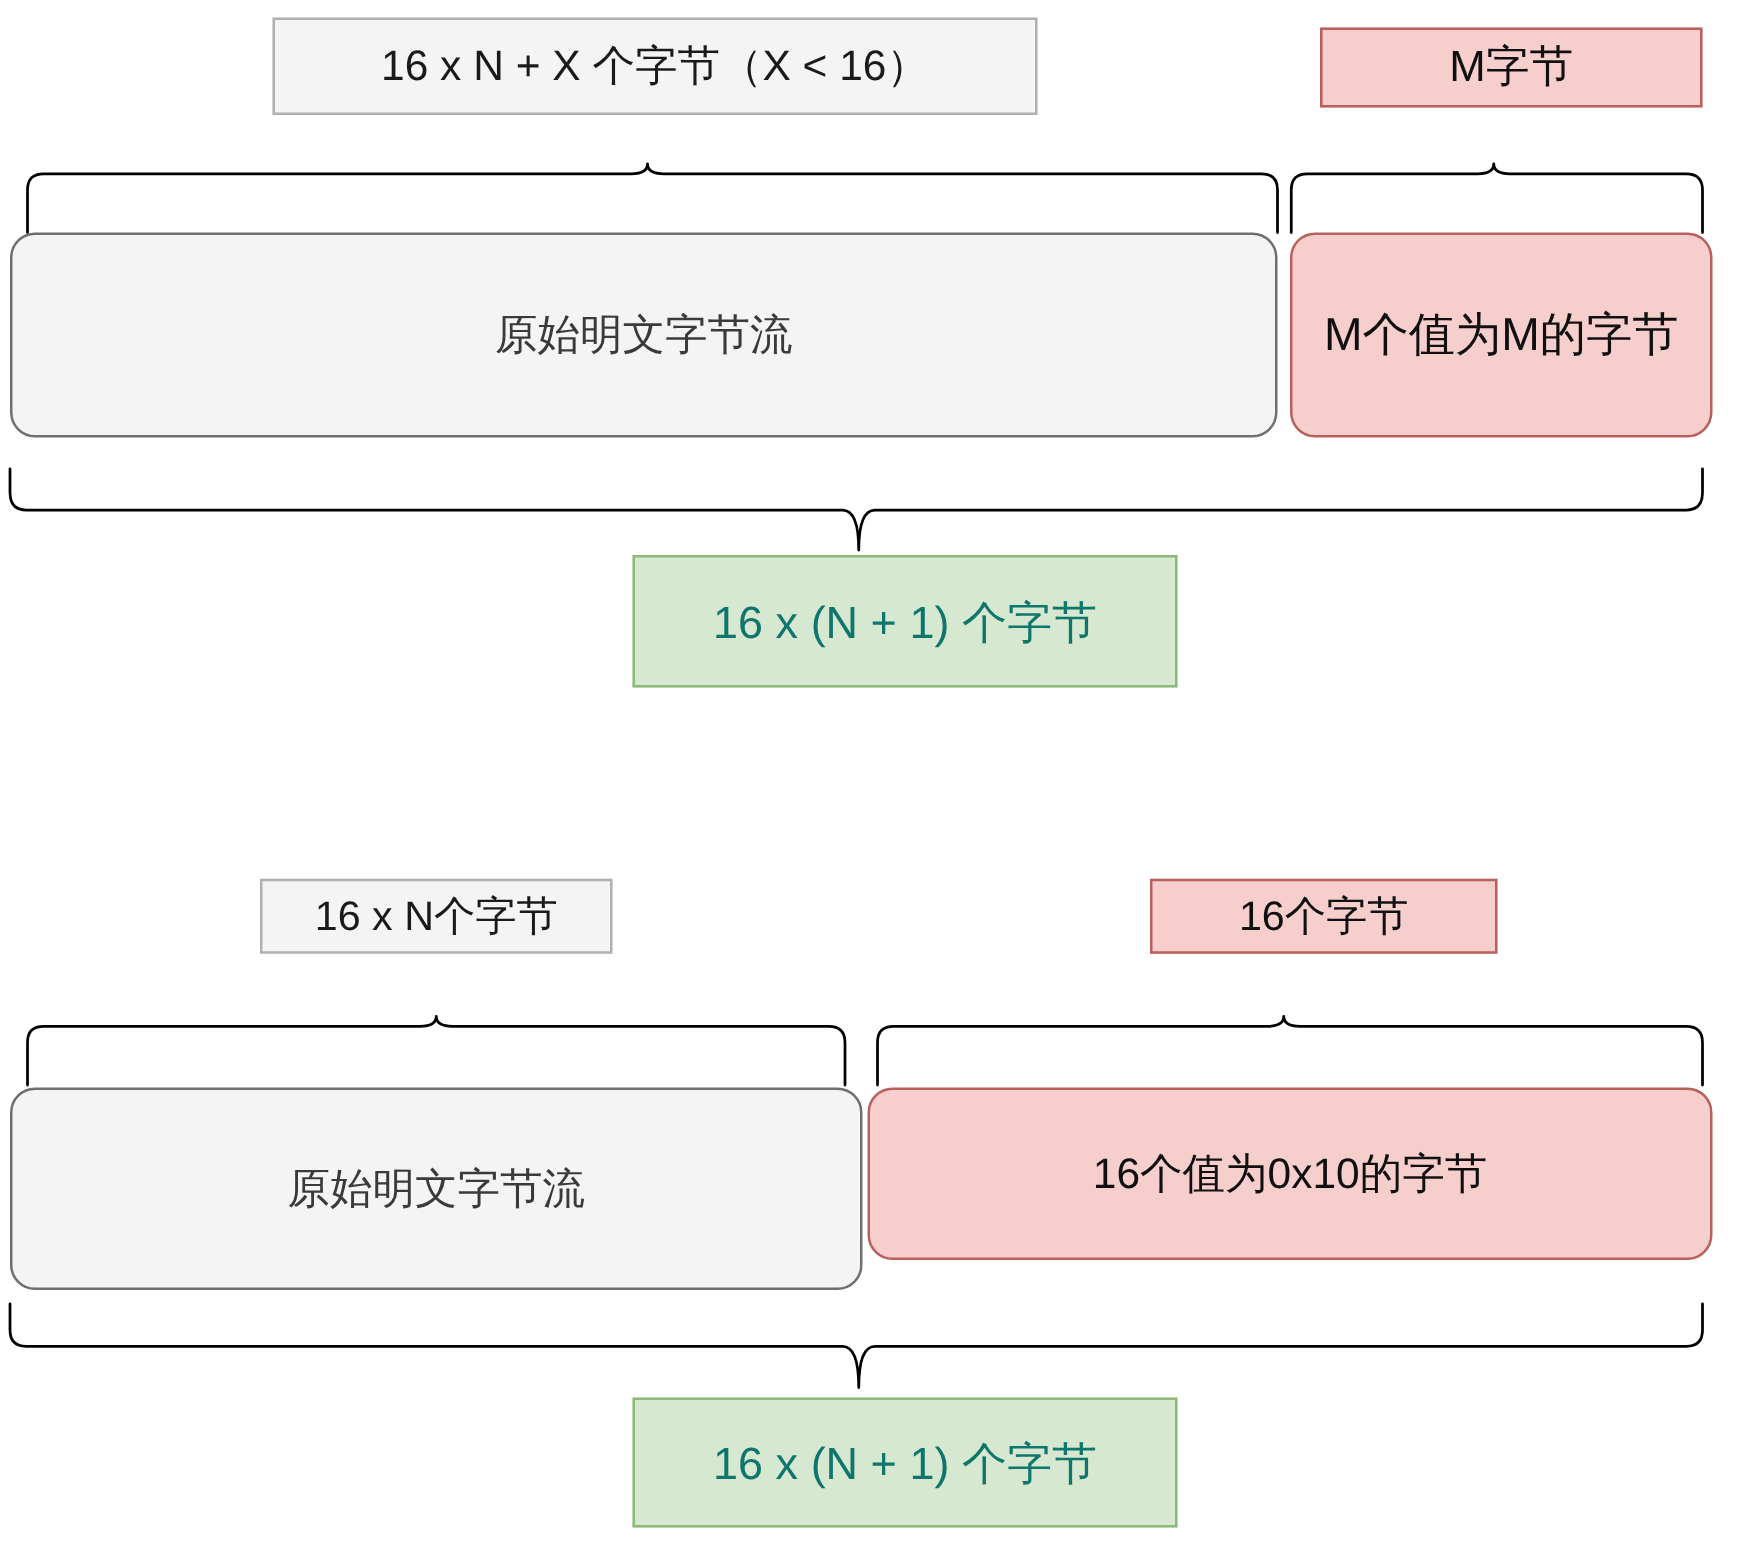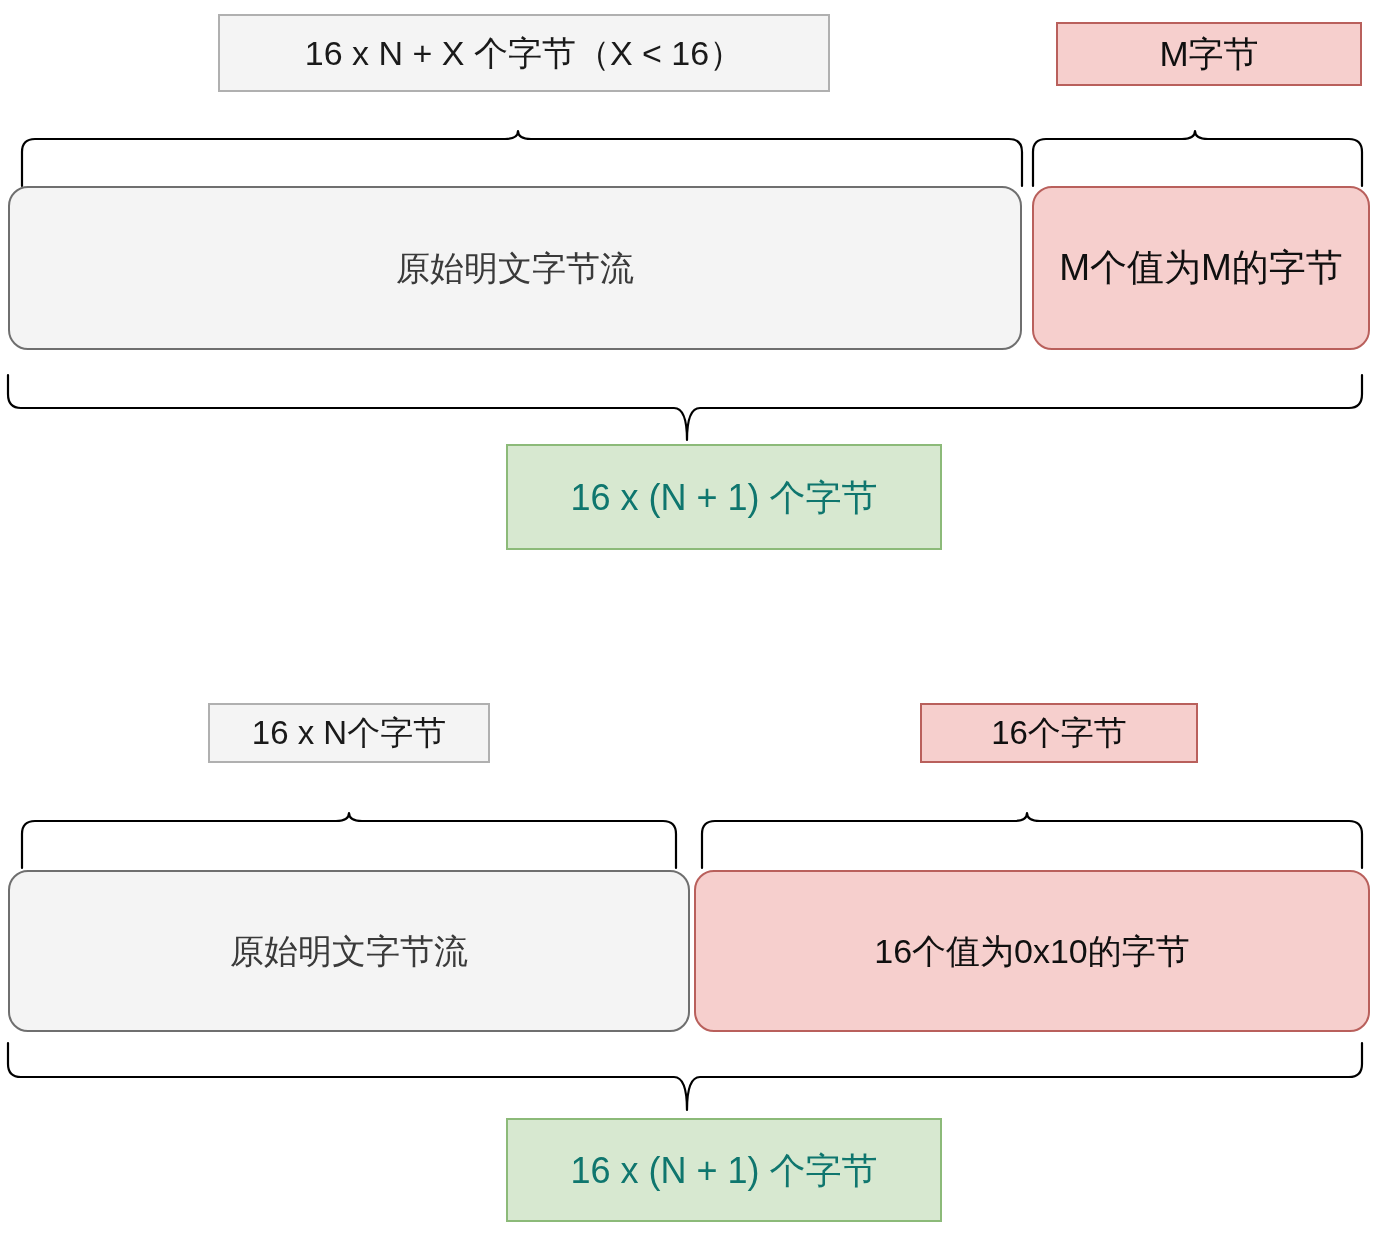--- a/index.html
+++ b/index.html
@@ -130,21 +130,21 @@
   <svg class="brace-svg" style="left:700px; top:812px;" width="670" height="60" viewBox="0 0 670 60">
     <path class="brace-path" d="M 2,56 L 2,22 Q 2,9 15,9
              L 314,9 Q 327,9 327,1
              Q 327,9 340,9
              L 649,9 Q 662,9 662,22
              L 662,56"></path>
   </svg>
 
   <div class="box block block-gray" style="left:8px; top:870px; width:682px; height:162px; font-size:34px;">原始明文字节流</div>
 
-  <div class="box block block-red" style="left:694px; top:870px; width:676px; height:162px; font-size:34px;">16个值为0x10的字节</div>
+  <div class="box block block-red" style="left:694px; top:870px; width:676px; height:138px; font-size:34px;">16个值为0x10的字节</div>
 
   <svg class="brace-svg" style="left:0px; top:1040px;" width="1380" height="80" viewBox="0 0 1380 80">
     <path class="brace-path" d="M 8,3 L 8,24 Q 8,37 21,37
              L 674,37 Q 687,37 687,70
              Q 687,37 700,37
              L 1349,37 Q 1362,37 1362,24
              L 1362,3"></path>
   </svg>
 
   <div class="box label-chip label-green" style="left:470px; top:1118px; width:436px; height:104px; font-size:36px;">16 x (N + 1) 个字节</div>

